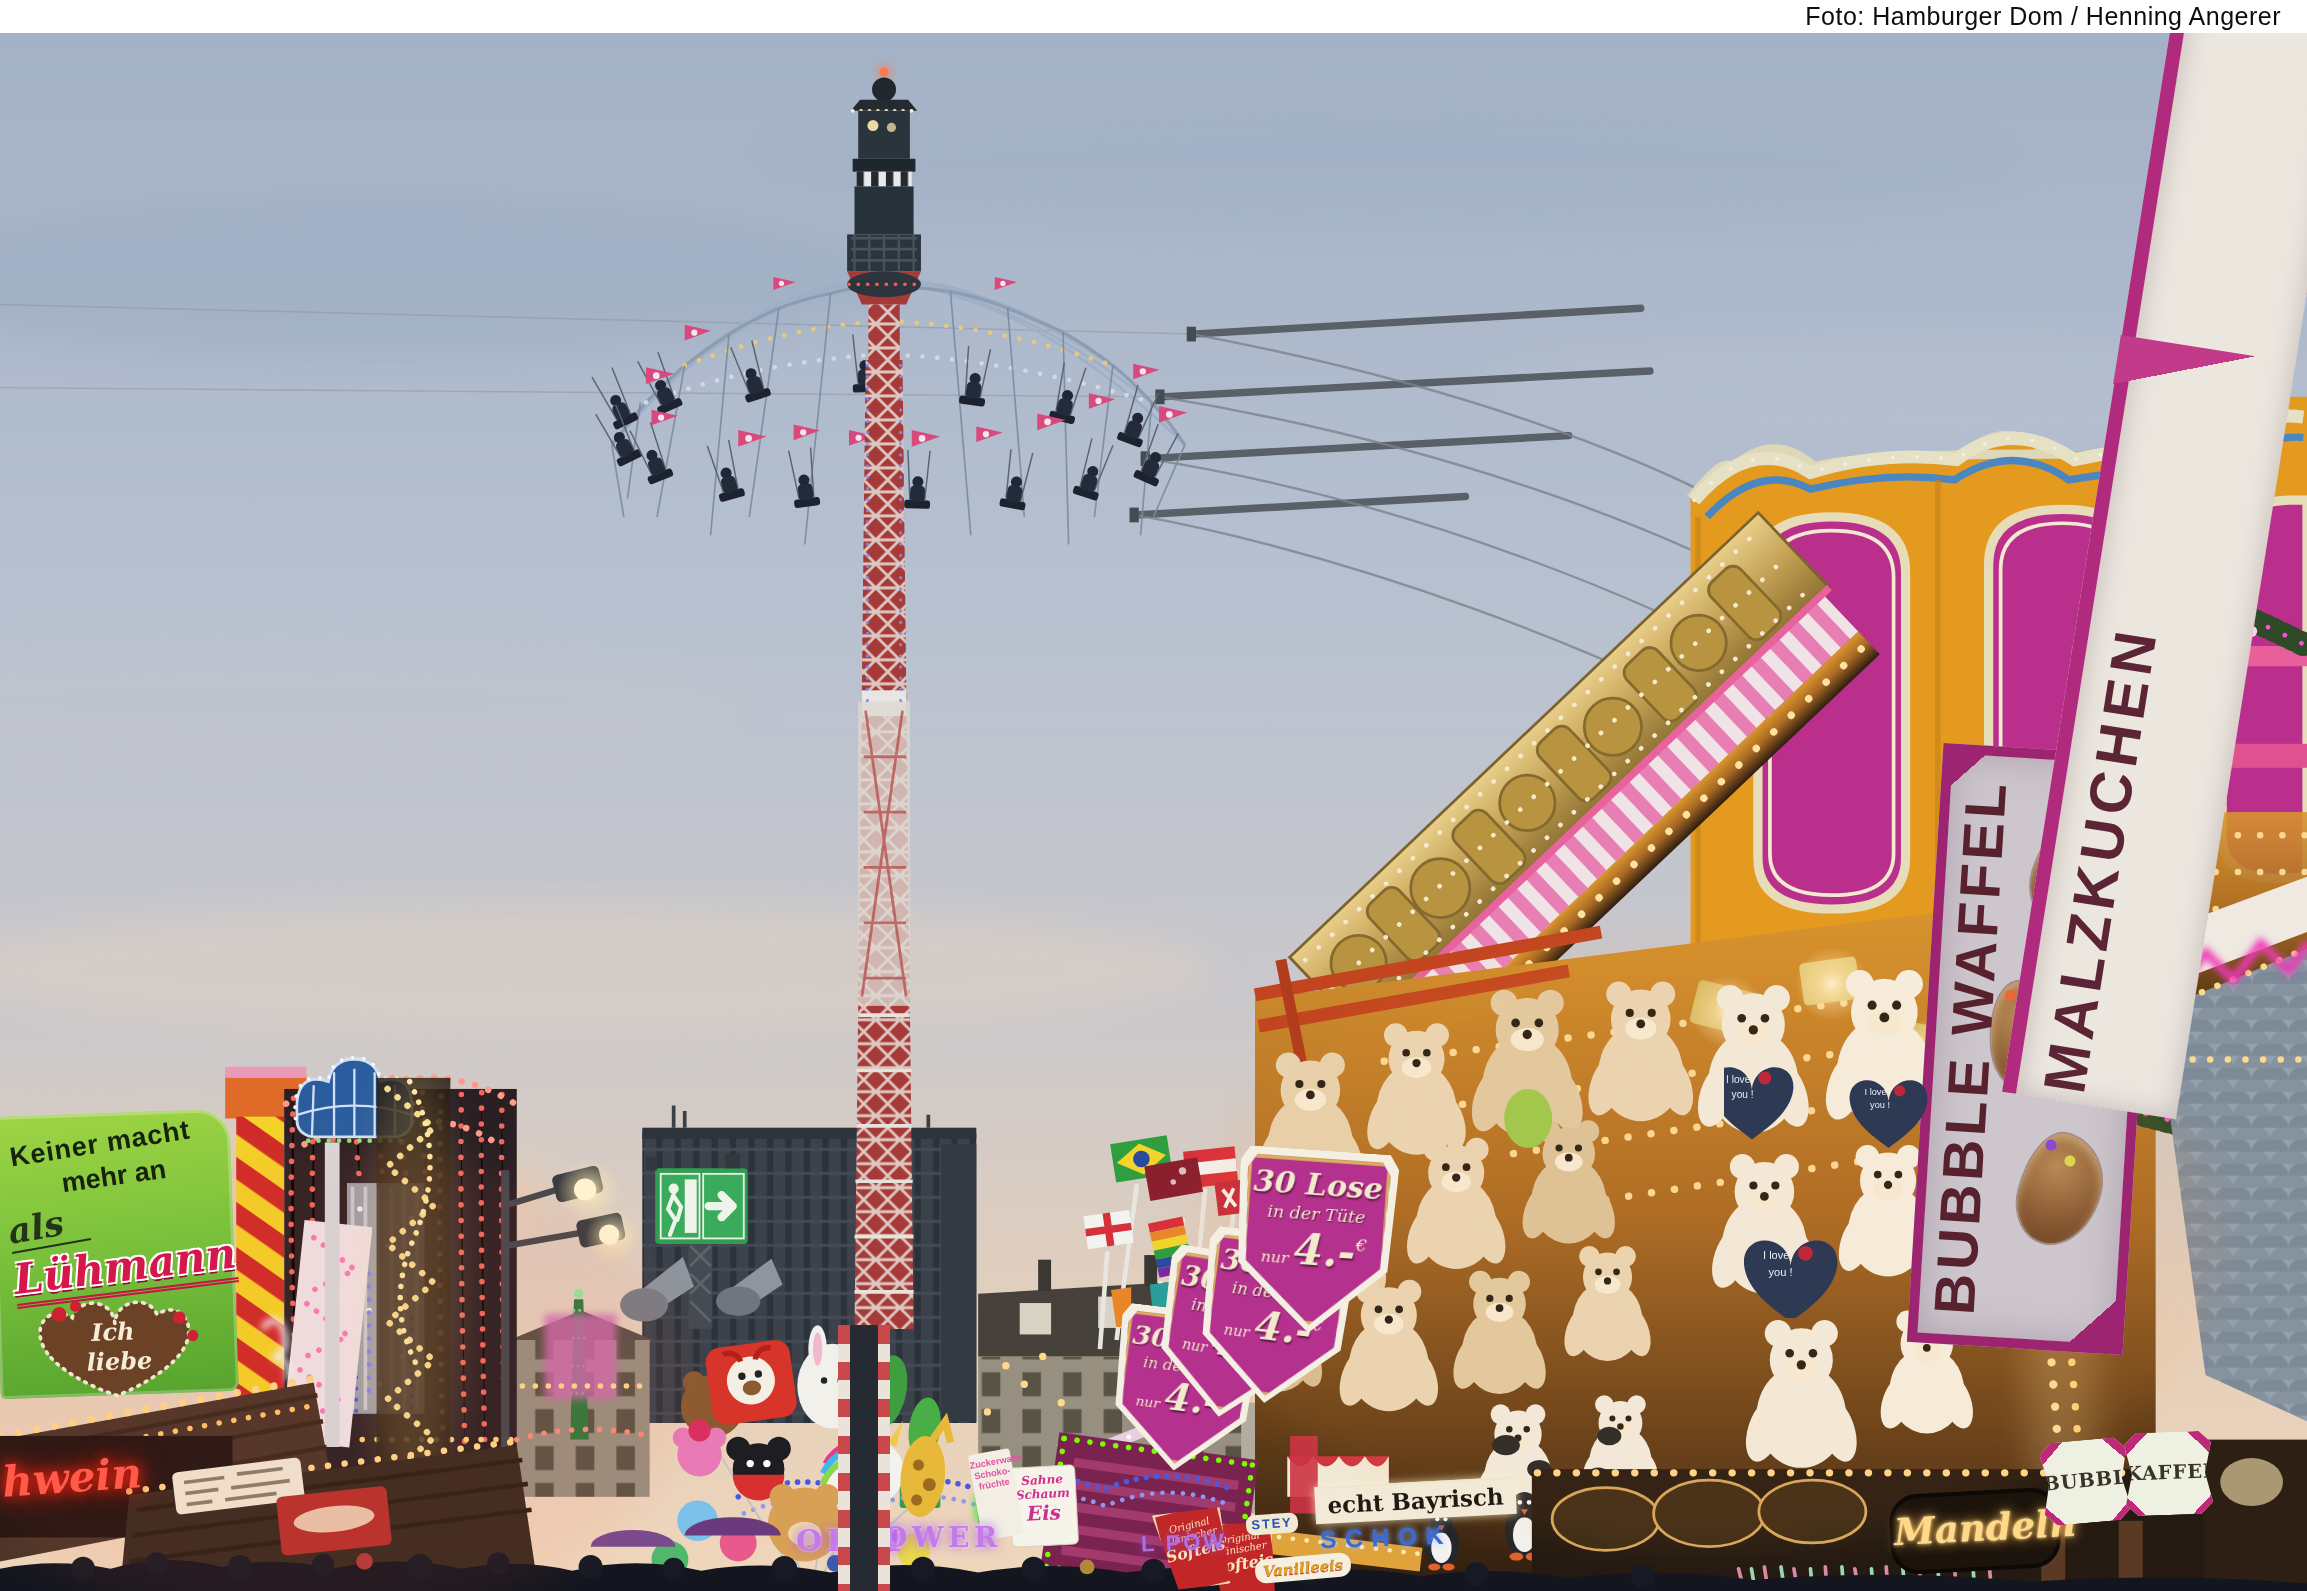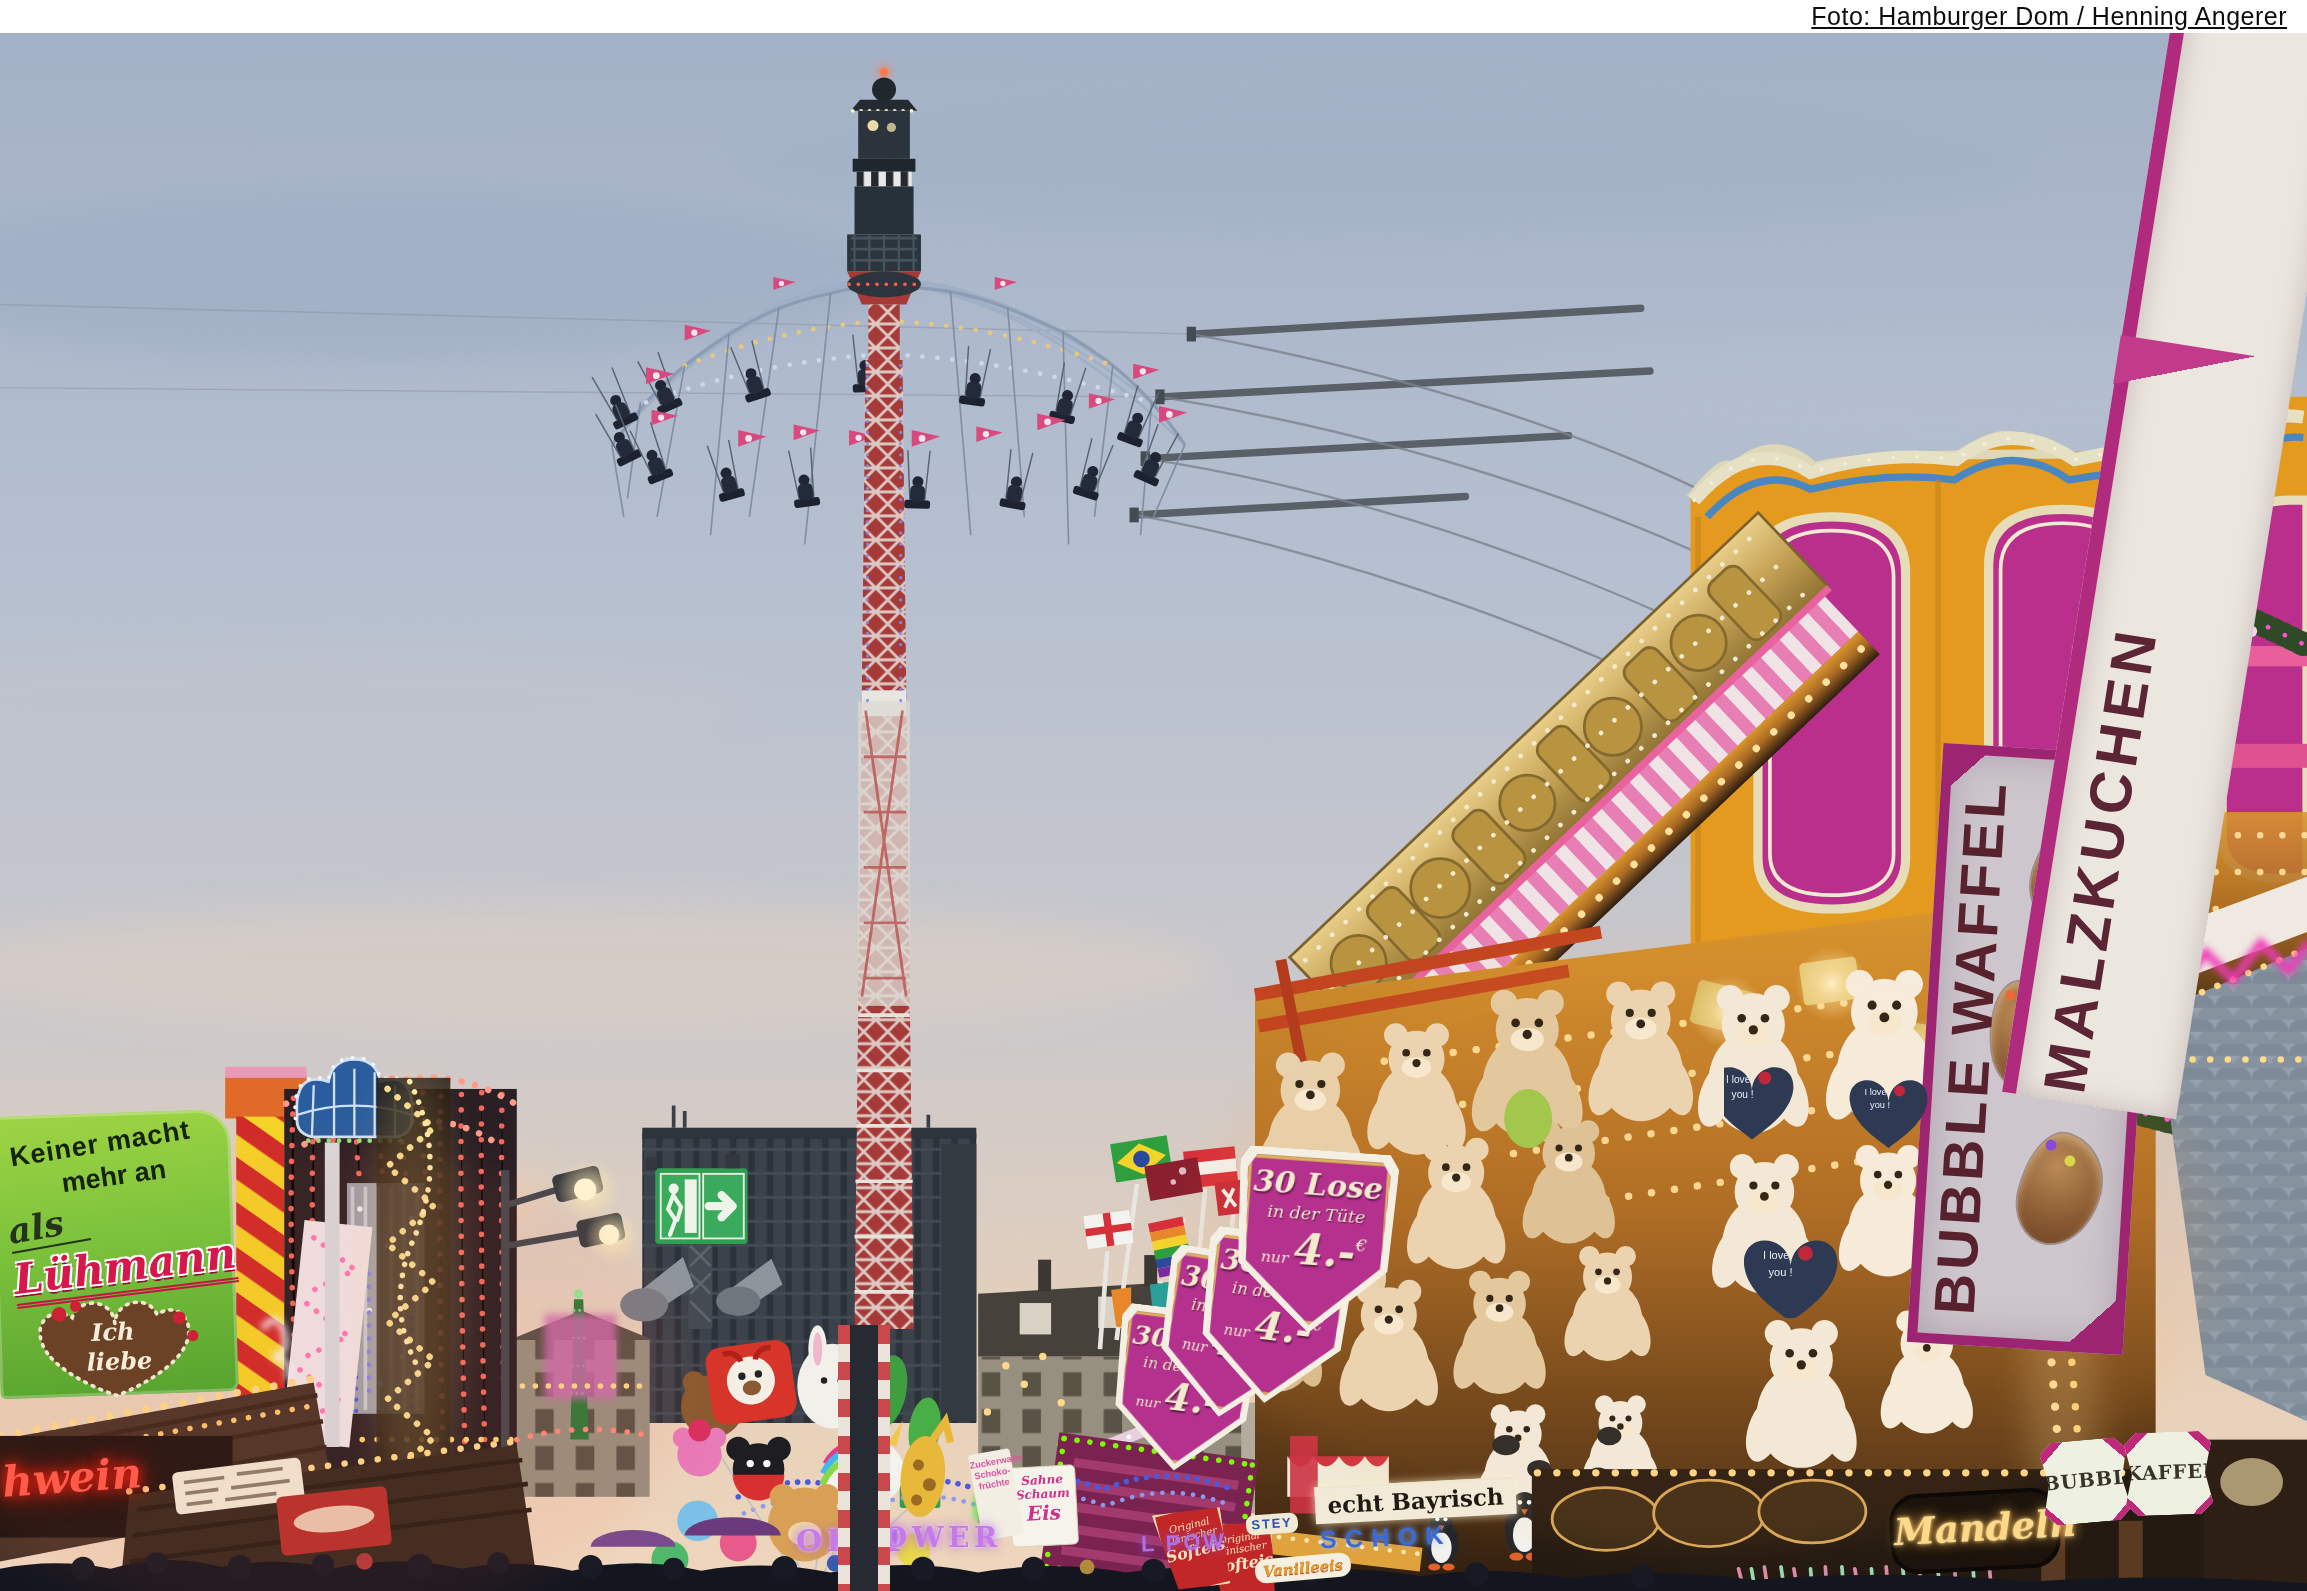--- a/index.html
+++ b/index.html
@@ -1,21 +1,21 @@
 <!DOCTYPE html>
 <html style="font-size:14.8px"><head>
 <meta charset="utf-8">
 <style>
   html,body{margin:0;padding:0;width:2307px;height:1591px;overflow:hidden;background:#000;}
   #stage{position:relative;width:2307px;height:1591px;overflow:hidden;font-family:"Liberation Sans",sans-serif;background:#b8c2d2;}
   .abs{position:absolute;}
   svg{display:block;}
   
   #credit-strip{left:0;top:0;width:2307px;height:33px;background:#ffffff;z-index:60;}
-  #credit-text{position:absolute;right:20px;top:1.8px;font-size:25px;color:#0d0d0d;letter-spacing:0.5px;text-decoration:underline;}
+  #credit-text{position:absolute;right:26px;top:1.8px;font-size:25px;color:#0d0d0d;letter-spacing:0.5px;}
   
   .z{z-index:40;}
   
   #luehmann{left:-3.7px;top:1113px;width:238px;height:282px;transform:rotate(-2deg);
     background:linear-gradient(175deg,#9ed444 0%,#7cc23c 45%,#57a32e 100%);
     border-radius:5.5px 33px 9.2px 5.5px;box-shadow:inset 0 0 0 2.8px rgba(255,255,255,.25);}
   .lu1{position:absolute;left:16.6px;top:14.8px;font-weight:bold;font-size:27px;color:#15230d;transform:rotate(-7deg);letter-spacing:0.9px;}
   .lu2{position:absolute;left:68px;top:48px;font-weight:bold;font-size:27px;color:#15230d;transform:rotate(-6deg);}
   .lu3{position:absolute;left:13px;top:89px;font-family:"DejaVu Serif",serif;font-style:italic;font-weight:bold;font-size:35px;color:#26331a;transform:rotate(-8deg);border-bottom:2.8px solid #26331a;padding-right:24px;}
   .lu4{position:absolute;left:16.6px;top:129px;font-family:"DejaVu Serif",serif;font-style:italic;font-weight:bold;font-size:42px;color:#d5174b;transform:rotate(-5deg);

